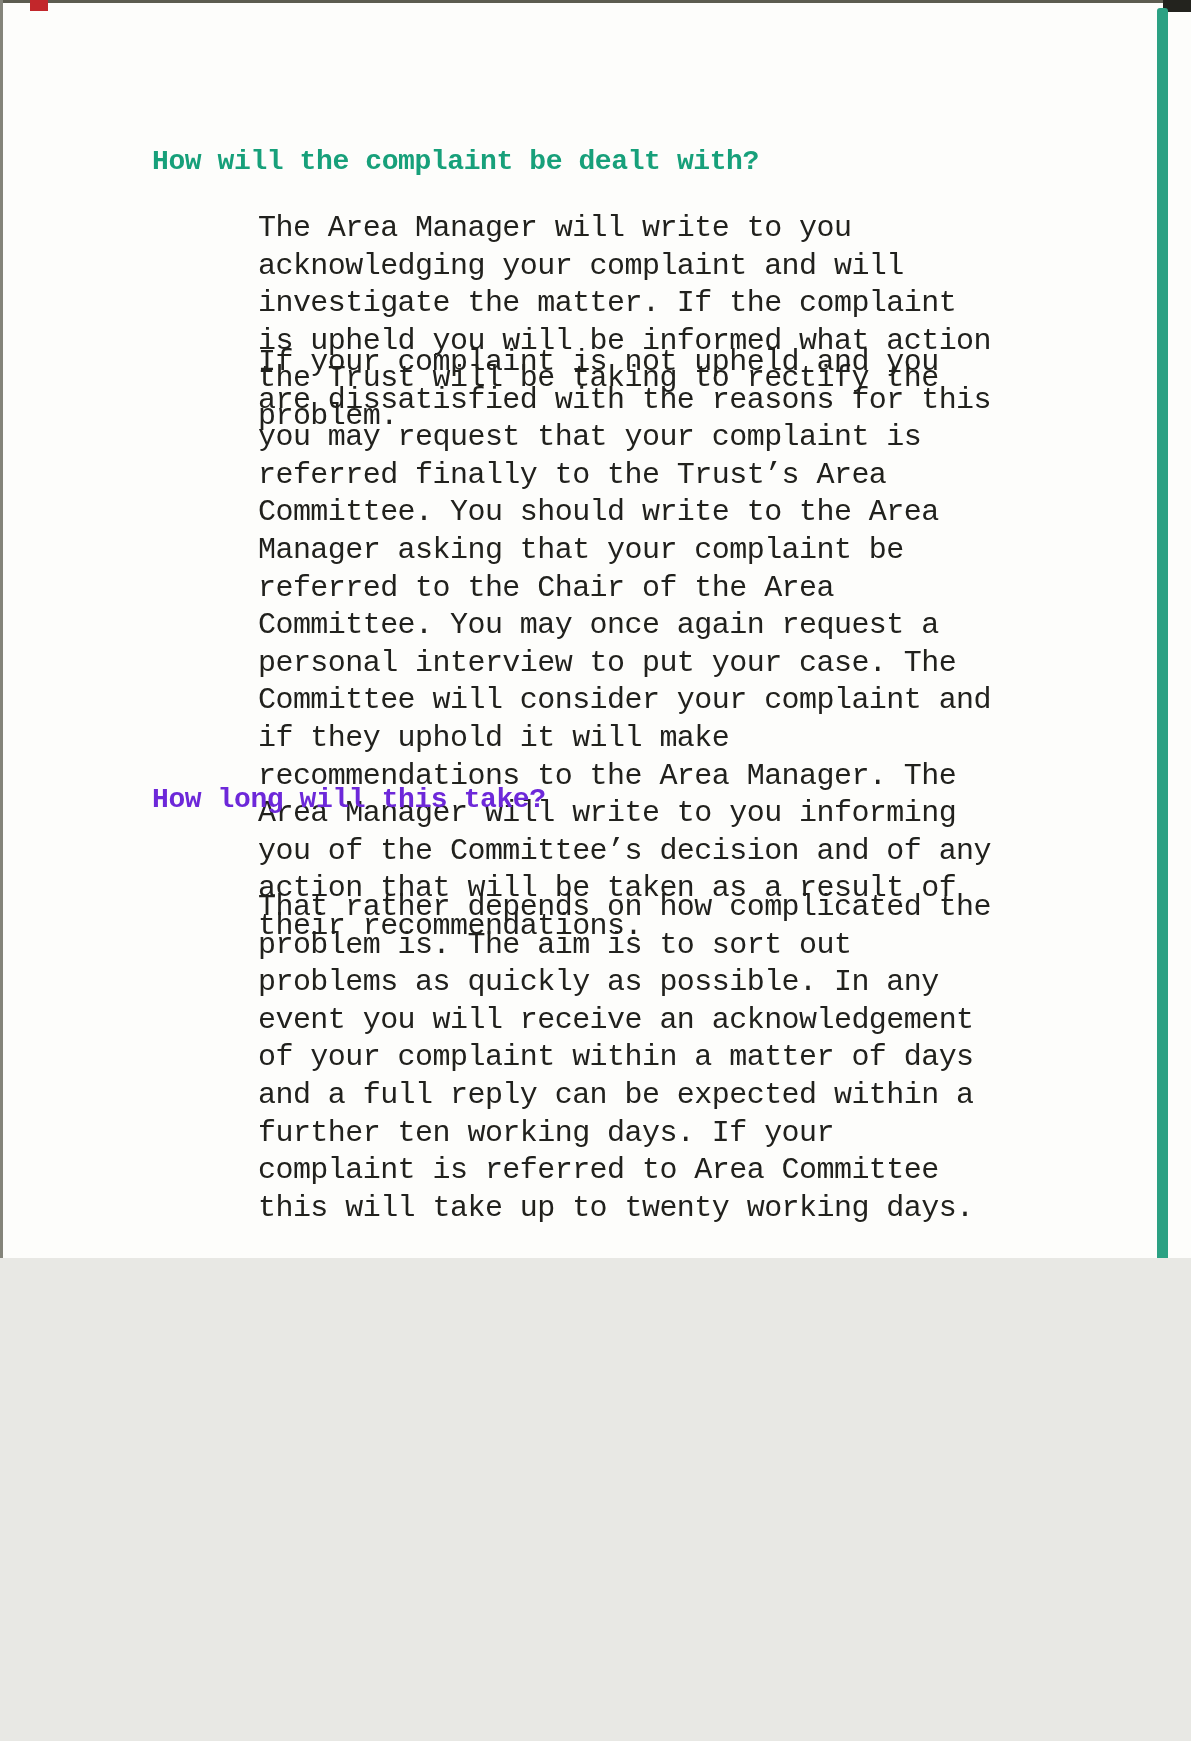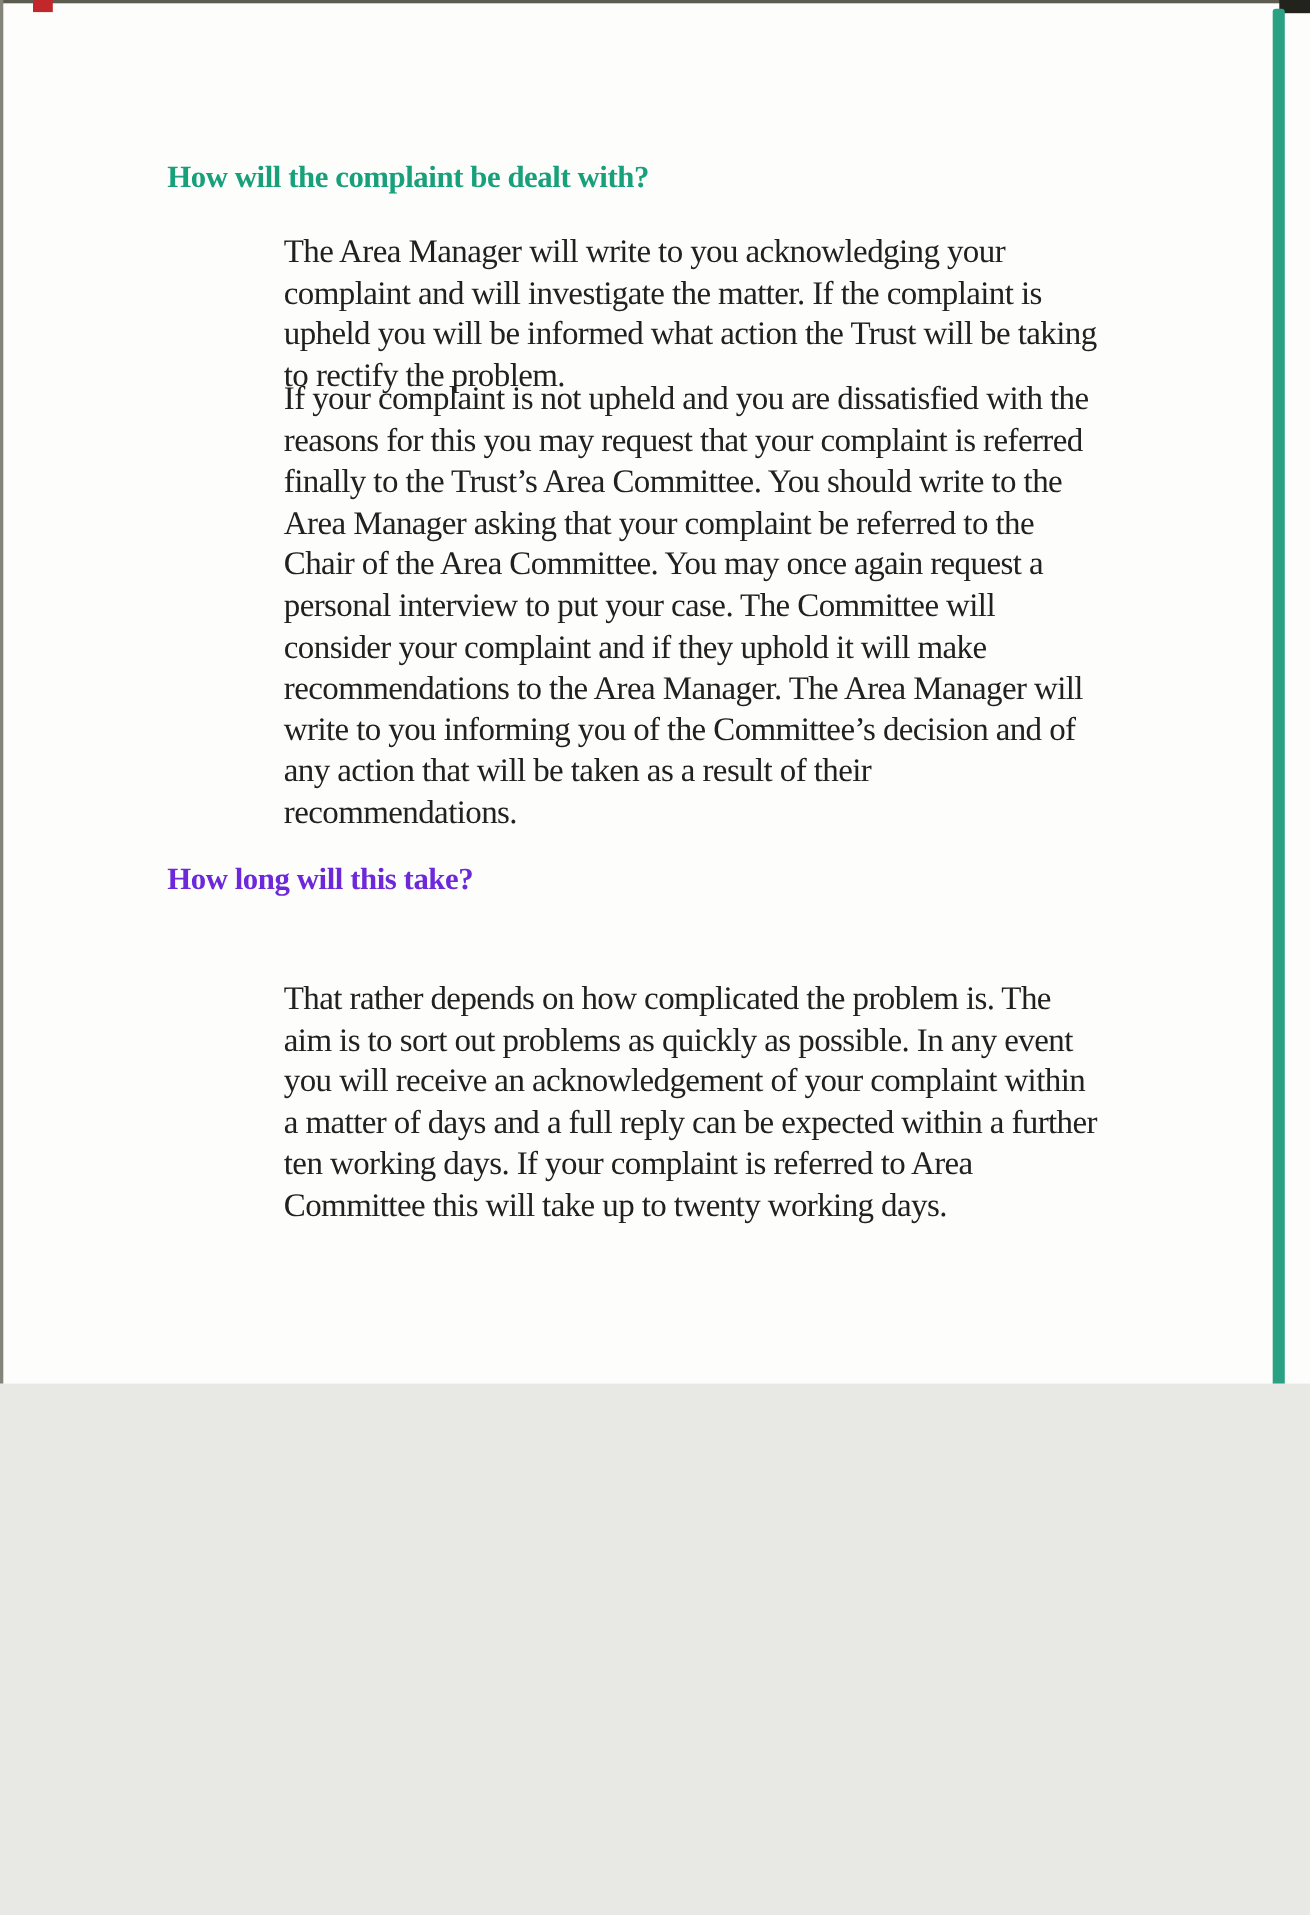--- a/index.html
+++ b/index.html
@@ -6,21 +6,21 @@
     margin: 0;
     padding: 0;
     background: #e8e8e4;
   }
   .scan-page {
     position: relative;
     width: 1191px;
     height: 1258px;
     background: #fdfdfb;
     overflow: hidden;
-    font-family: Liberation Serif, serif;
+    font-family: Liberation Mono, monospace;
   }
 
   
   .edge-top {
     position: absolute;
     left: 0; top: 0;
     width: 1166px; height: 3px;
     background: #5c5c50;
   }
   .edge-left {

